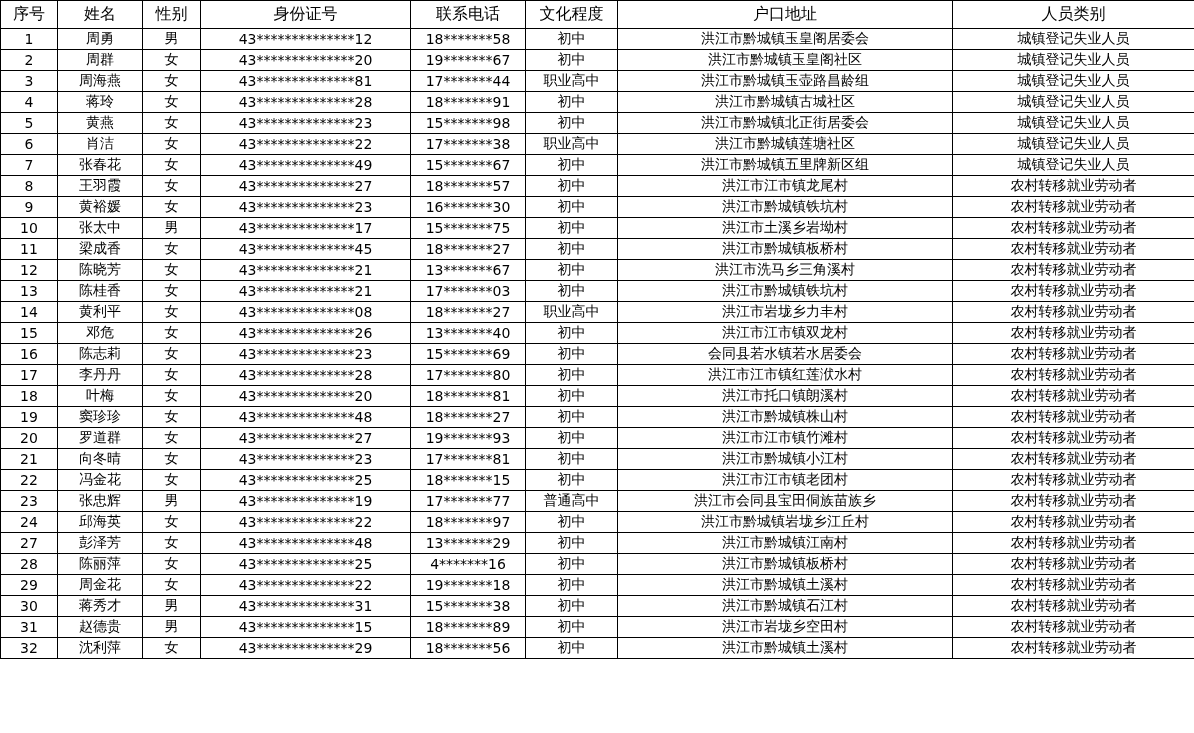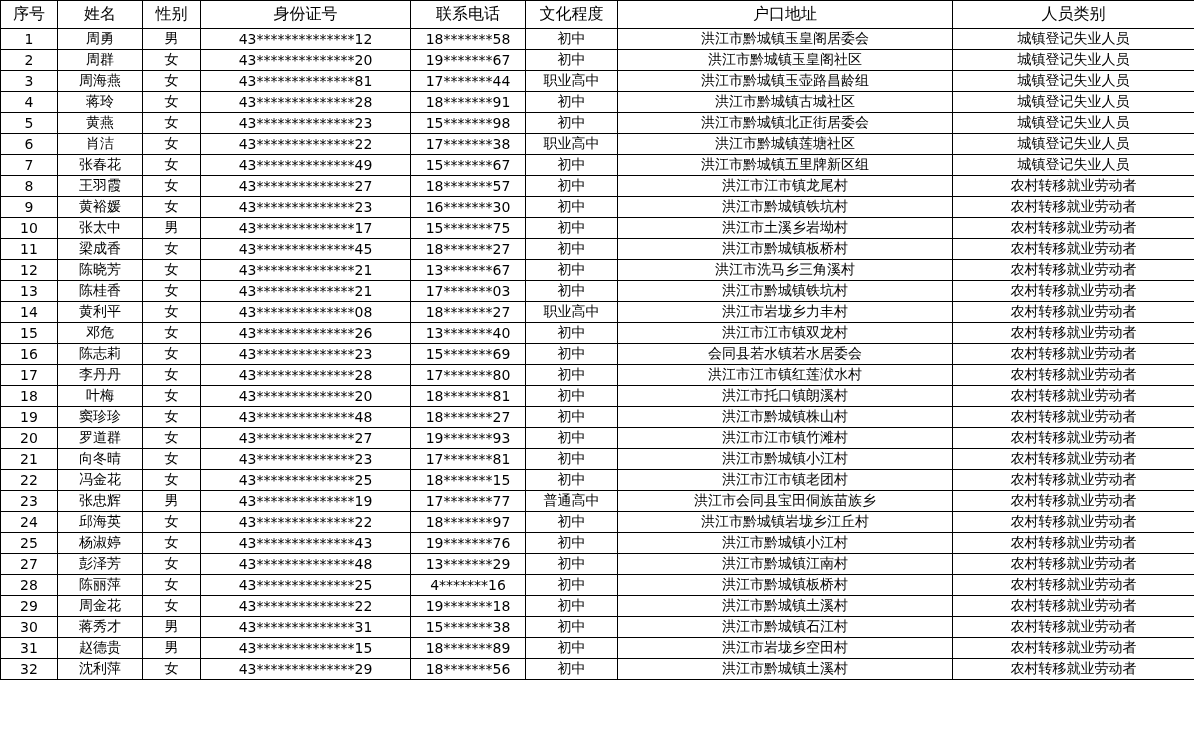--- a/index.html
+++ b/index.html
@@ -305,30 +305,20 @@
           <td class="col-no">24</td>
           <td class="col-name">邱海英</td>
           <td class="col-gender">女</td>
           <td class="col-id">43**************22</td>
           <td class="col-phone">18*******97</td>
           <td class="col-education">初中</td>
           <td class="col-address">洪江市黔城镇岩垅乡江丘村</td>
           <td class="col-category">农村转移就业劳动者</td>
         </tr>
         <tr>
-          <td class="col-no">25</td>
-          <td class="col-name">杨淑婷</td>
-          <td class="col-gender">女</td>
-          <td class="col-id">43**************43</td>
-          <td class="col-phone">19*******76</td>
-          <td class="col-education">初中</td>
-          <td class="col-address">洪江市黔城镇小江村</td>
-          <td class="col-category">农村转移就业劳动者</td>
-        </tr>
-        <tr>
           <td class="col-no">27</td>
           <td class="col-name">彭泽芳</td>
           <td class="col-gender">女</td>
           <td class="col-id">43**************48</td>
           <td class="col-phone">13*******29</td>
           <td class="col-education">初中</td>
           <td class="col-address">洪江市黔城镇江南村</td>
           <td class="col-category">农村转移就业劳动者</td>
         </tr>
         <tr>

